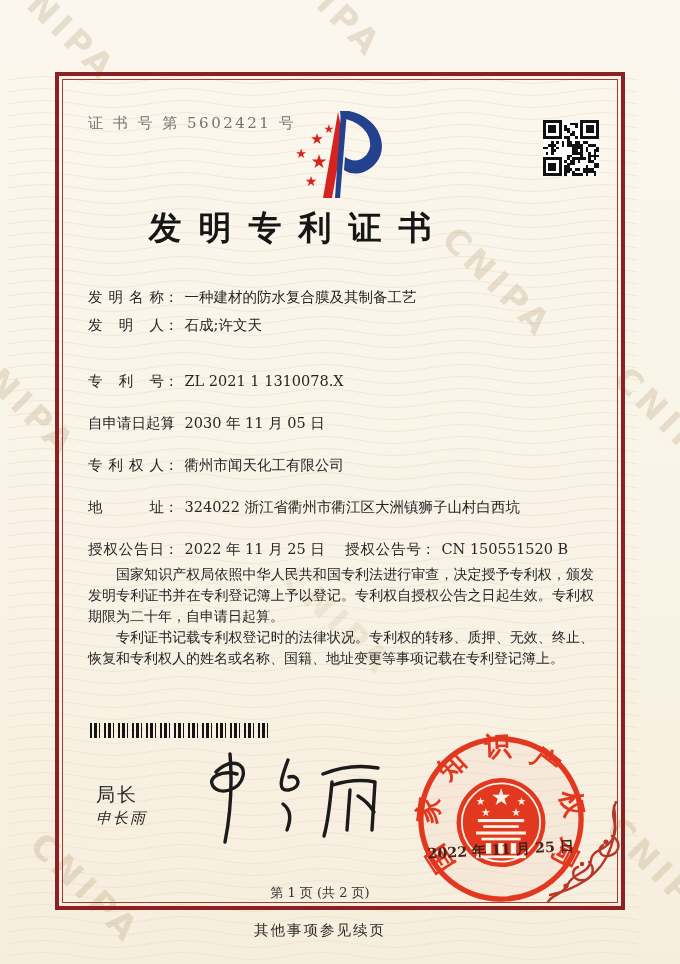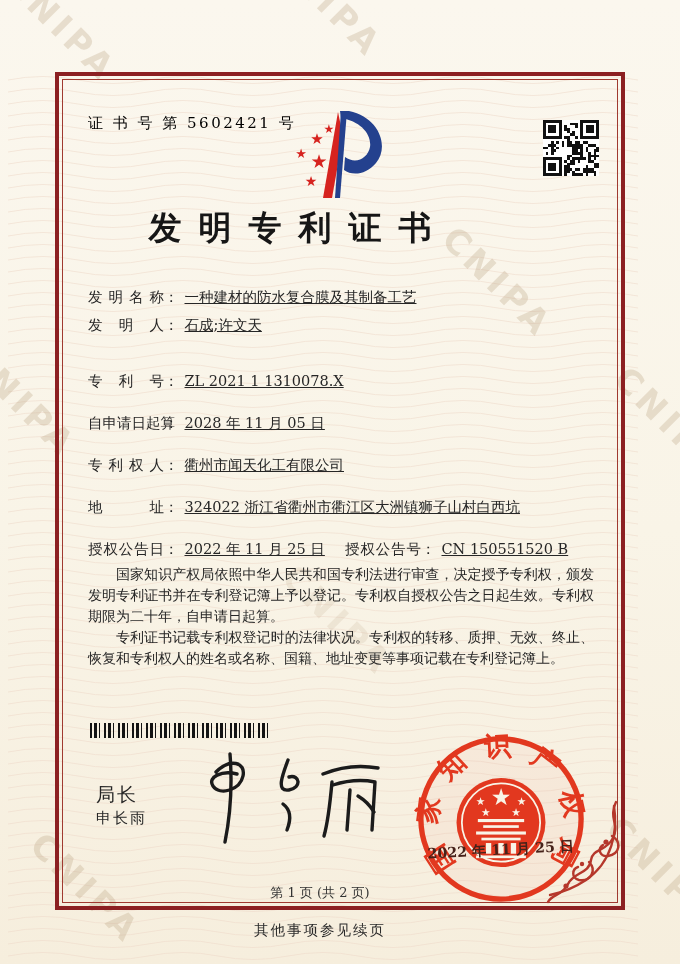--- a/index.html
+++ b/index.html
@@ -12,43 +12,43 @@
   .wm{position:absolute;z-index:1;font-family:"DejaVu Sans","Liberation Sans",sans-serif;
       font-weight:700;font-size:34px;letter-spacing:5px;color:rgba(184,163,128,.30);
       transform:rotate(45deg);white-space:nowrap;pointer-events:none;}
   .wm.light{color:rgba(184,163,128,.17);}
   
   .frame{position:absolute;left:55px;top:72px;width:562px;height:830px;
          border:4px solid #8c2022;z-index:2;}
   .frame-inner{position:absolute;inset:3px;border:1px solid #a03a30;}
   
   .certno{position:absolute;left:88px;top:114px;z-index:3;font-size:15px;
-          letter-spacing:2.5px;color:#000000;}
+          letter-spacing:2.5px;color:#737373;}
   .logo{position:absolute;left:283px;top:106px;z-index:3;}
   .qr{position:absolute;left:543px;top:120px;z-index:3;}
   .title{position:absolute;left:0;top:206px;width:580px;z-index:3;text-align:center;
          font-size:33px;font-weight:700;letter-spacing:17px;padding-left:17px;
          box-sizing:border-box;color:#161616;}
   
   .row{position:absolute;left:88px;z-index:3;font-size:14.5px;white-space:nowrap;}
   .lbl{display:inline-block;width:76px;text-align:justify;text-align-last:justify;
        vertical-align:bottom;font-family:Liberation Mono, monospace;}
   .colon{display:inline-block;}
-  .val{margin-left:6px;text-decoration:underline;}
+  .val{margin-left:6px;}
   
   .paras{position:absolute;left:88px;top:564px;width:506px;z-index:3;
          font-size:14px;line-height:21px;text-align:justify;}
   .paras p{margin:0;text-indent:2em;}
   
   .barcode{position:absolute;left:90px;top:723px;width:182px;height:15px;z-index:3;
      background:repeating-linear-gradient(90deg,#141414 0 2px,transparent 2px 4px,
         #141414 4px 7px,transparent 7px 9px,#141414 9px 10px,transparent 10px 14px);}
   
   .sig-title{position:absolute;left:96px;top:782px;z-index:4;font-size:19px;letter-spacing:2px;}
-  .sig-name{position:absolute;left:96px;top:809px;z-index:4;font-size:15px;letter-spacing:2px;}
+  .sig-name{position:absolute;left:96px;top:809px;z-index:4;font-size:15px;letter-spacing:2px;font-style:italic;}
   .sig-svg{position:absolute;left:190px;top:750px;z-index:4;}
   
   .seal{position:absolute;left:412px;top:730px;z-index:5;}
   
   .flourish{position:absolute;left:546px;top:800px;z-index:3;}
   
   .pageno{position:absolute;left:-20px;top:884px;width:680px;text-align:center;
           z-index:3;font-size:13px;color:#333;}
   .contnote{position:absolute;left:-20px;top:921px;width:680px;text-align:center;
           z-index:3;font-size:14.5px;color:#2b2b2b;letter-spacing:2px;}
@@ -111,21 +111,21 @@
 <div class="row" style="top:288px;">
   <span class="lbl">发明名称</span><span class="colon">：</span><span class="val">一种建材的防水复合膜及其制备工艺</span>
 </div>
 <div class="row" style="top:316px;">
   <span class="lbl">发明人</span><span class="colon">：</span><span class="val">石成;许文天</span>
 </div>
 <div class="row" style="top:372px;">
   <span class="lbl">专利号</span><span class="colon">：</span><span class="val">ZL 2021 1 1310078.X</span>
 </div>
 <div class="row" style="top:414px;">
-  <span class="lbl">自申请日起算</span><span class="colon">：</span><span class="val">2028 年 11 月 05 日</span>
+  <span class="lbl">自申请日起算</span><span class="colon">：</span><span class="val">2030 年 11 月 05 日</span>
 </div>
 <div class="row" style="top:456px;">
   <span class="lbl">专利权人</span><span class="colon">：</span><span class="val">衢州市闻天化工有限公司</span>
 </div>
 <div class="row" style="top:498px;">
   <span class="lbl">地址</span><span class="colon">：</span><span class="val">324022 浙江省衢州市衢江区大洲镇狮子山村白西坑</span>
 </div>
 <div class="row" style="top:540px;">
   <span class="lbl">授权公告日</span><span class="colon">：</span><span class="val">2022 年 11 月 25 日</span>
 </div>

